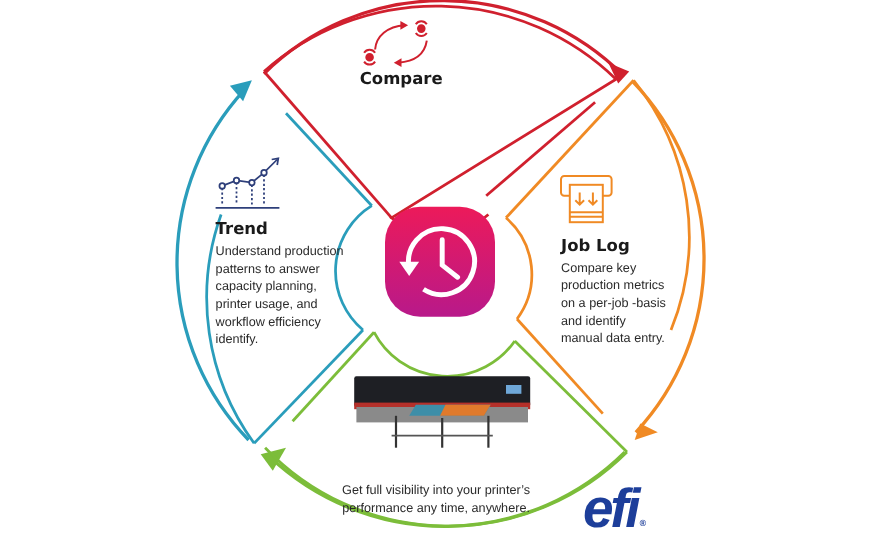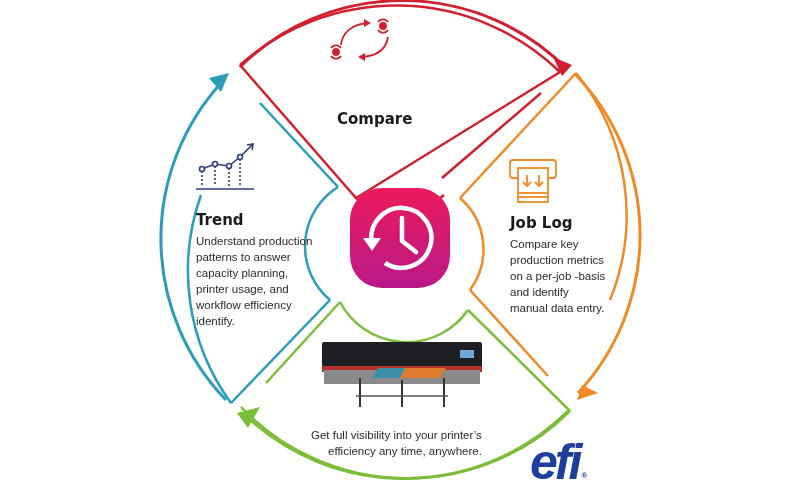--- a/index.html
+++ b/index.html
@@ -2,24 +2,24 @@
 <html><head>
 <meta charset="utf-8">
 <style>
   html,body{margin:0;padding:0;background:#fff;}
   body{width:800px;height:500px;position:relative;overflow:hidden;font-family:"Liberation Sans",sans-serif;color:#222;}
   #diagram{position:absolute;left:0;top:0;width:800px;height:500px;}
   .block{position:absolute;}
   .title{font-family:"DejaVu Sans",sans-serif;font-weight:bold;font-size:15px;color:#1a1a1a;margin:0 0 4px 0;}
   .desc{font-size:11.5px;line-height:16px;color:#2a2a2a;margin:0;}
   .desc span{display:block;white-space:nowrap;}
-  #compare{left:337px;top:62px;margin-top:48px;}
-  #trend{left:196px;top:211px;}
+  #compare{left:327px;top:62px;}
+  #trend{left:196px;top:199px;}
   #joblog{left:510px;top:214px;}
-  #visibility{left:311px;top:427px;text-align:right;}
+  #visibility{left:311px;top:438px;text-align:center;}
   #logo{position:absolute;left:530px;top:437px;font-family:Liberation Sans, sans-serif;font-weight:bold;font-style:italic;font-size:50px;color:#1d3e9a;letter-spacing:-3px;line-height:50px;}
   #logo sup{font-size:8px;letter-spacing:0;vertical-align:top;position:relative;top:14px;left:2px;}
 </style>
 </head>
 <body>
 
 <svg id="diagram" viewBox="0 0 800 500" width="800" height="500">
   <defs>
     <linearGradient id="centerGrad" x1="0" y1="0" x2="0" y2="1">
       <stop offset="0" stop-color="#ec1a5a"></stop>
@@ -149,17 +149,17 @@
     <span>production metrics</span>
     <span>on a per-job -basis</span>
     <span>and identify</span>
     <span>manual data entry.</span>
   </p>
 </div>
 
 <div class="block" id="visibility">
   <p class="desc">
     <span>Get full visibility into your printer’s</span>
-    <span>efficiency any time, anywhere.</span>
+    <span>performance any time, anywhere.</span>
   </p>
 </div>
 
 <div id="logo"><span>efi</span><sup>®</sup></div>
 
 </body></html>

